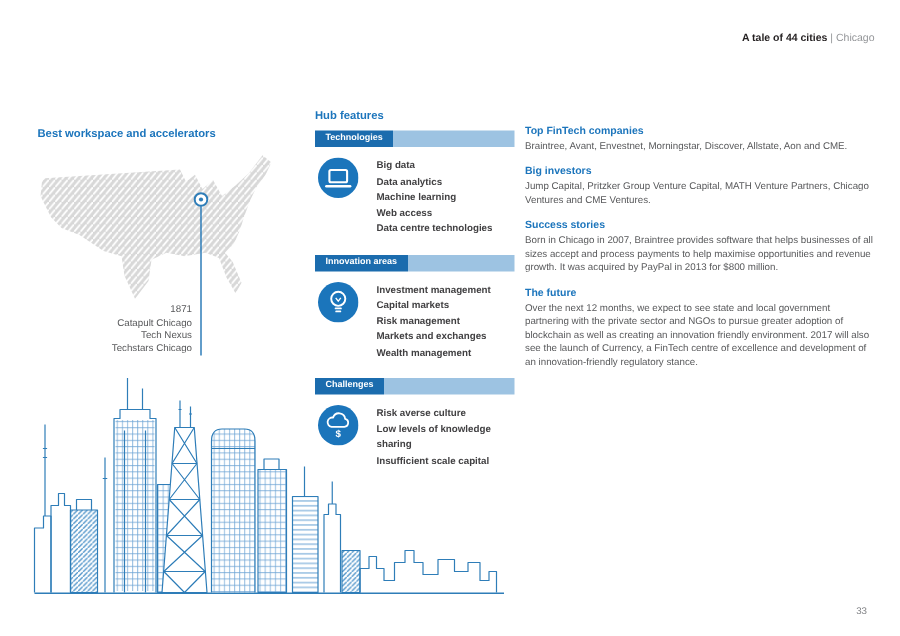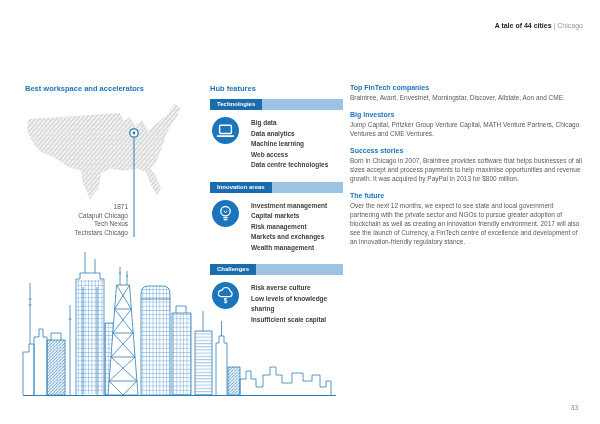--- a/index.html
+++ b/index.html
@@ -11,21 +11,21 @@
   
   .hdr { position:absolute; top:22px; right:17px; font-size:7px; }
   .hdr b { color:#231F20; font-weight:bold; }
   .hdr .sep, .hdr .city { color:#939598; }
   
   .ws-head { position:absolute; left:25px; top:84px; font-size:7.5px; font-weight:bold; color:#1C75BC; }
   .map-wrap { position:absolute; left:20px; top:100px; width:176px; height:140px; }
   .ws-list { position:absolute; left:38px; top:203px; width:90px; text-align:right;
              font-size:6.5px; line-height:8.6px; color:#58595B; }
   
-  .hub { position:absolute; left:210px; top:84px; width:133px; }
+  .hub { position:absolute; left:210px; top:72px; width:133px; }
   .hub-head { font-size:7.5px; font-weight:bold; color:#1C75BC; margin-bottom:6px; }
   .bar { display:flex; height:11px; margin-top:2px; }
   .bar-tab { background:#1B6CAE; color:#ffffff; font-size:6px; font-weight:bold;
              line-height:11px; padding:0 7px; white-space:nowrap; }
   .bar-rest { flex:1; background:#9DC3E2; }
   .sect-body { display:flex; margin:7px 0 11px 2px; }
   .icon-circle { width:27px; height:27px; flex:0 0 27px; }
   .sect-list { list-style:none; margin-left:12px; font-size:6.5px; line-height:10.5px;
                font-weight:bold; color:#414042; margin-top:1px; }
   

